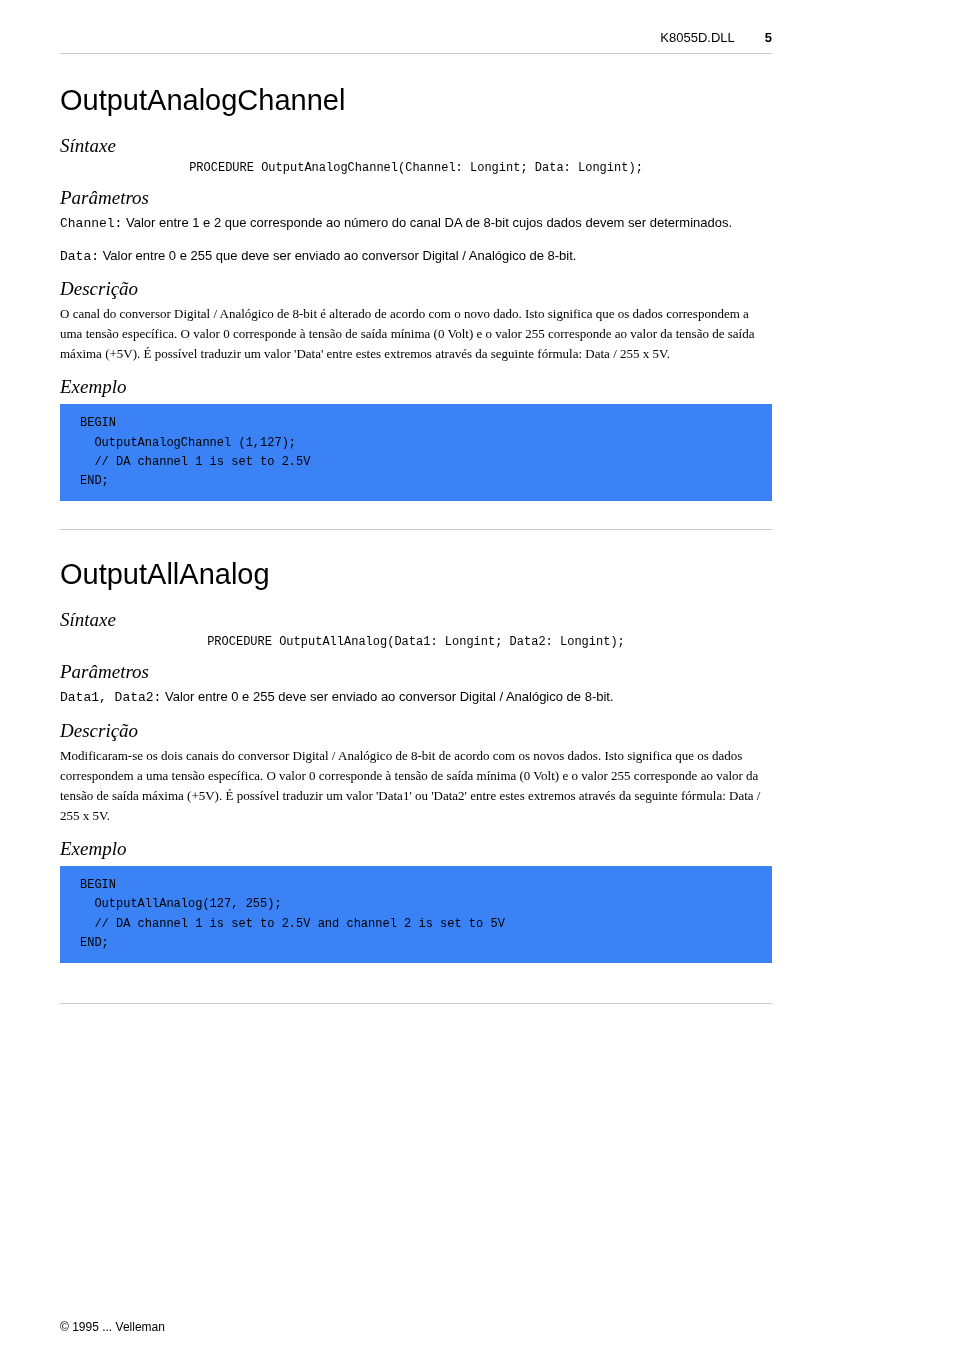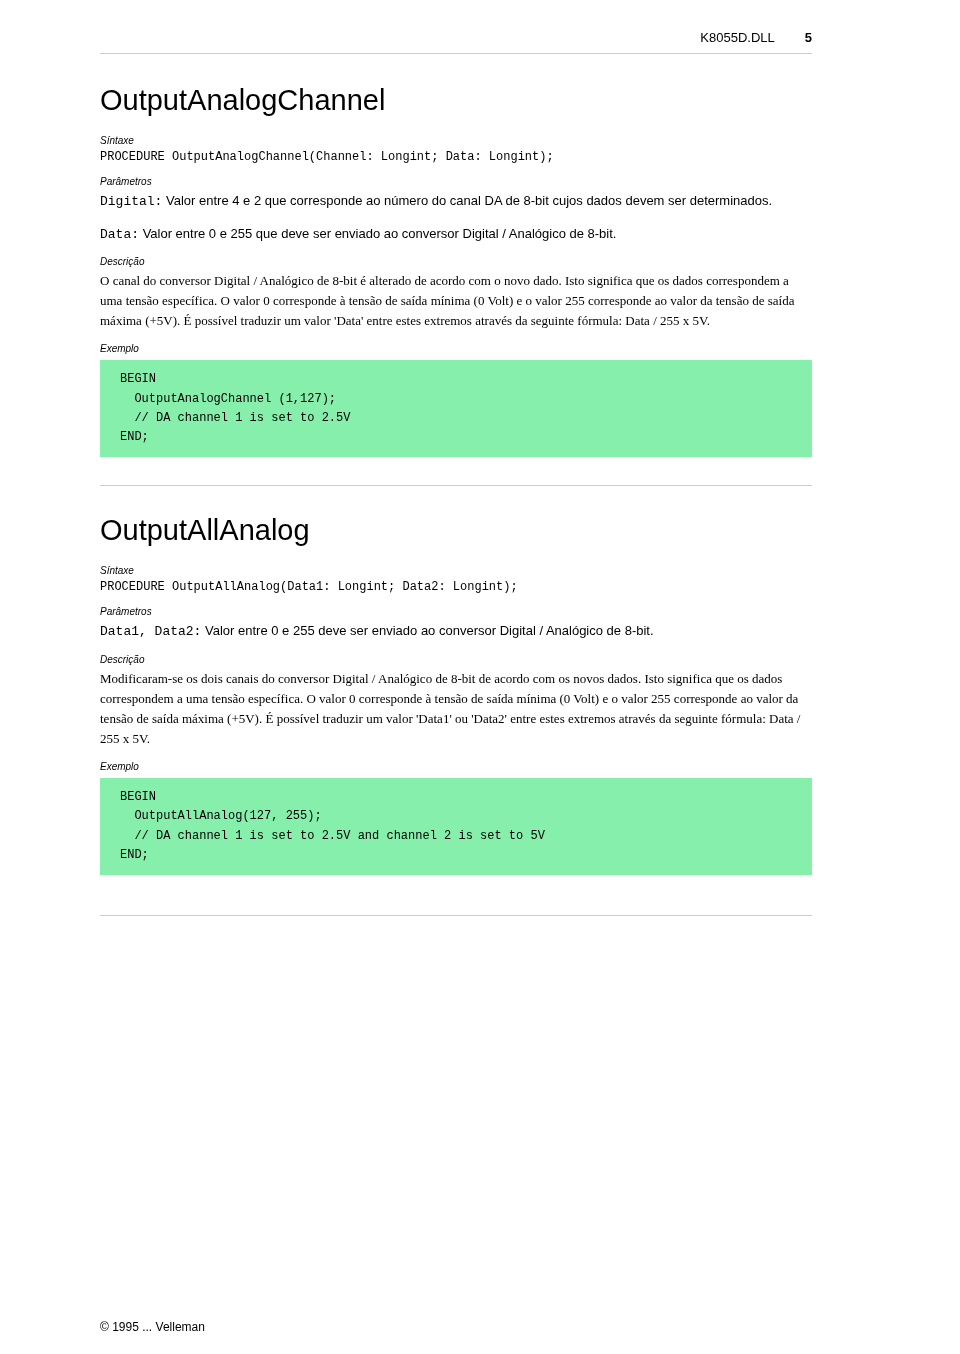--- a/index.html
+++ b/index.html
@@ -16,21 +16,20 @@
       width: 960px;
       min-height: 1354px;
       position: relative;
     }
 
     .page {
       width: 832px;
       min-height: 1354px;
       padding: 30px 60px 40px 60px;
       position: relative;
-      margin-left: 40px;
     }
 
     .header {
       display: flex;
       justify-content: flex-end;
       align-items: center;
       border-bottom: 1.5px solid #cccccc;
       padding-bottom: 8px;
       margin-bottom: 30px;
     }
@@ -56,31 +55,33 @@
       font-size: 29px;
       font-weight: normal;
       color: #000;
       margin-bottom: 18px;
       font-family: Arial, Helvetica, sans-serif;
     }
 
     .label-italic {
       font-style: italic;
       font-weight: normal;
-      font-size: 10px;
+      font-size: 19px;
       margin-bottom: 4px;
       color: #000;
+      font-family: Liberation Serif, serif;
     }
 
     .code-block {
       font-family: 'Courier New', Courier, monospace;
       font-size: 12px;
       color: #000;
       margin-bottom: 12px;
       white-space: pre;
+      text-align: center;
     }
 
     .param-text {
       font-family: Arial, Helvetica, sans-serif;
       font-size: 13px;
       color: #000;
       margin-bottom: 12px;
       line-height: 1.5;
     }
 
@@ -93,21 +94,21 @@
       font-size: 13px;
       color: #000;
       margin-bottom: 12px;
       line-height: 1.55;
     }
 
     .example-code {
       font-family: 'Courier New', Courier, monospace;
       font-size: 12px;
       color: #000;
-      background: #86efac;
+      background: #3b82f6;
       padding: 10px 20px;
       margin-top: 6px;
       margin-bottom: 6px;
       white-space: pre;
       line-height: 1.6;
       display: block;
     }
 
     .divider {
       border: none;
@@ -142,21 +143,21 @@
     <div class="section-title">OutputAnalogChannel</div>
 
     <div class="subsection">
       <div class="label-italic">Síntaxe</div>
       <div class="code-block">PROCEDURE OutputAnalogChannel(Channel: Longint; Data: Longint);</div>
     </div>
 
     <div class="subsection">
       <div class="label-italic">Parâmetros</div>
       <div class="param-text">
-        <span class="code-inline">Digital:</span><span>  Valor entre 4 e 2 que corresponde ao número do canal DA de 8-bit cujos dados devem ser determinados.</span>
+        <span class="code-inline">Channel:</span><span>  Valor entre 1 e 2 que corresponde ao número do canal DA de 8-bit cujos dados devem ser determinados.</span>
       </div>
       <div class="param-text">
         <span class="code-inline">Data:</span><span> Valor entre 0 e 255 que deve ser enviado ao conversor Digital / Analógico de 8-bit.</span>
       </div>
     </div>
 
     <div class="subsection">
       <div class="label-italic">Descrição</div>
       <div class="description-text">O canal do conversor Digital / Analógico de 8-bit é alterado de acordo com o novo dado. Isto significa que os dados correspondem a uma tensão específica. O valor 0 corresponde à tensão de saída mínima (0 Volt) e o valor 255 corresponde ao valor da tensão de saída máxima (+5V). É possível traduzir um valor 'Data' entre estes extremos através da seguinte fórmula: Data / 255 x 5V.</div>
     </div>

